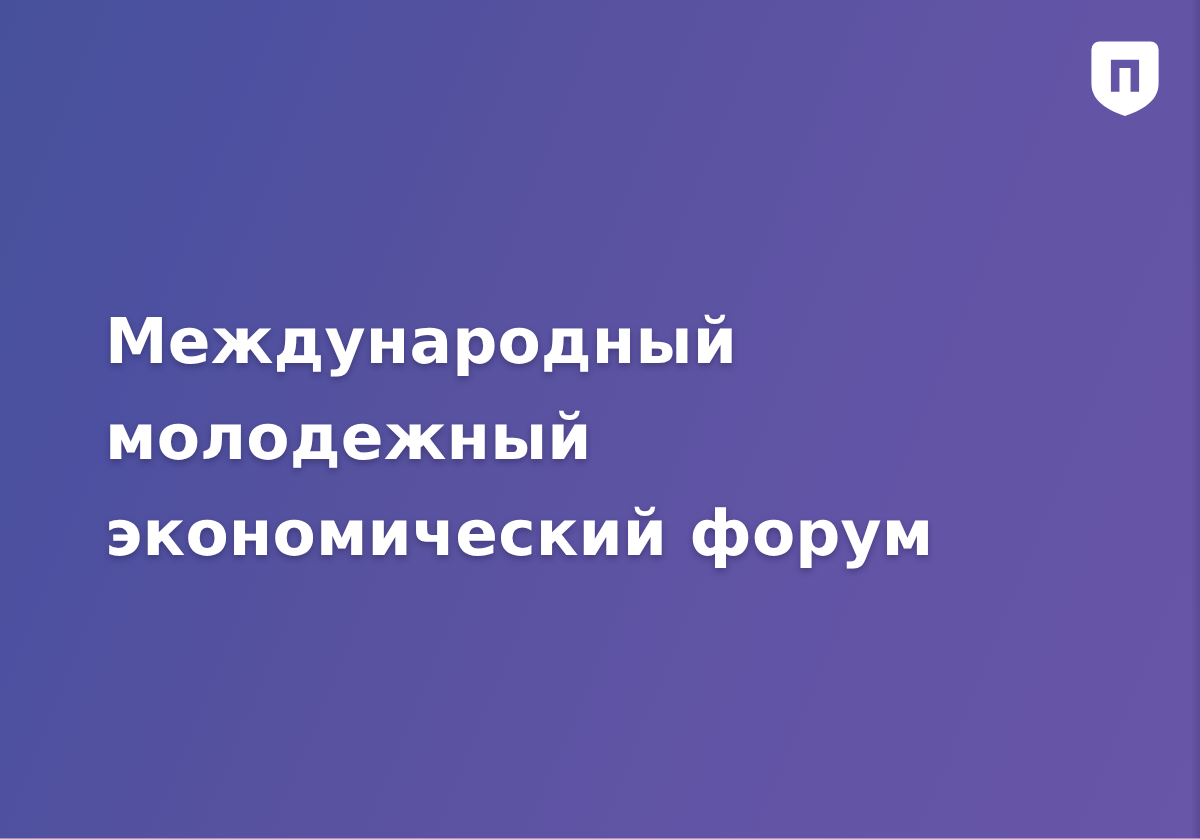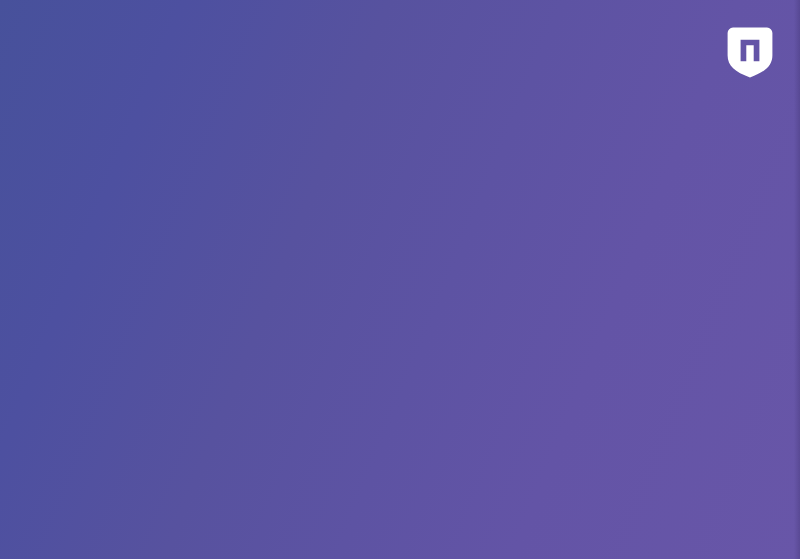--- a/index.html
+++ b/index.html
@@ -74,14 +74,16 @@
   <div class="edge-shade"></div>
 
   <svg class="logo" viewBox="0 0 46 51" aria-hidden="true">
     <path d="M6 0.6 H40 A5.4 5.4 0 0 1 45.4 6 V28.5
              C45.4 38.5 38.0 45.2 23 50.4
              C8.0 45.2 0.6 38.5 0.6 28.5
              V6 A5.4 5.4 0 0 1 6 0.6 Z
              M13.6 12.8 V34.2 H19.3 V18.3 H26.7 V34.2 H32.4 V12.8 Z" fill="#ffffff" fill-rule="evenodd"></path>
   </svg>
 
+  <h1 class="headline">Международный молодежный
+экономический форум</h1>
 
 </div>
 
 </body></html>

